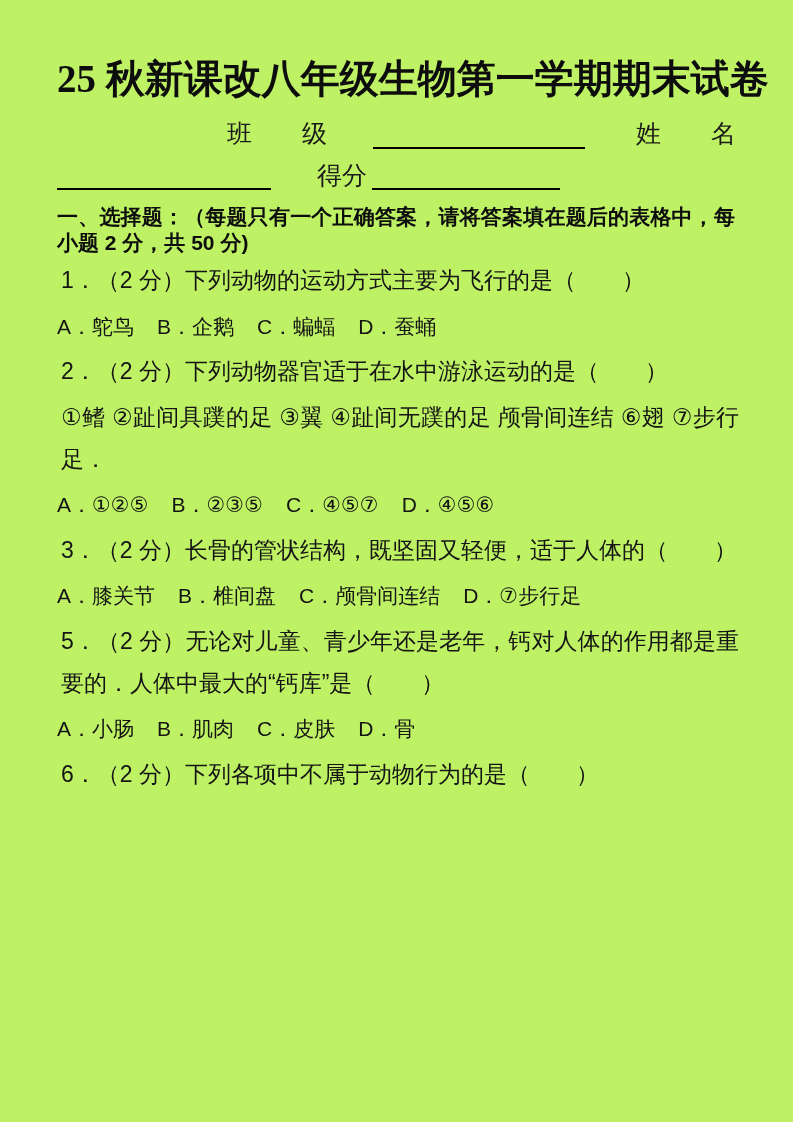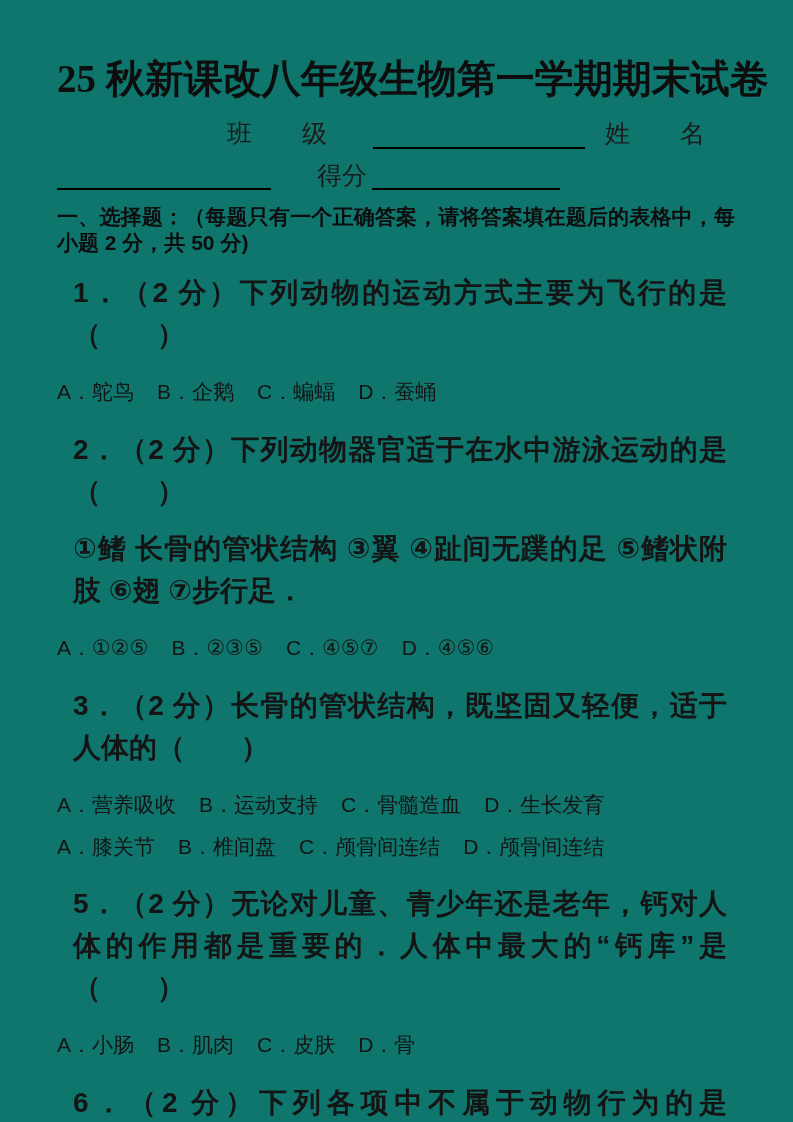--- a/index.html
+++ b/index.html
@@ -1,20 +1,20 @@
 <!DOCTYPE html>
 <html><head>
 <meta charset="utf-8">
 <style>
   html,body { margin:0; padding:0; background:#ffffff; }
   .page {
     position:relative;
     width:793px; height:1122px;
     margin:0 auto;
-    background:#0f766e;
+    background:#bef264;
     box-sizing:border-box;
     padding:0 50px 0 57px;
     font-family:"Liberation Sans","DejaVu Sans",sans-serif;
     color:#111111;
     overflow:hidden;
   }
   .title {
     font-family:"Liberation Serif","DejaVu Serif",serif;
     font-weight:700;
     font-size:39px;
@@ -37,39 +37,38 @@
   .hdr-row .hlabel { white-space:pre; }
   .row1 { margin-top:12px; padding-left:170px; }
   .uline {
     display:inline-block;
     border-bottom:2px solid #000000;
     align-self:flex-end;
     margin-bottom:6px;
     height:0;
   }
   .u-class { width:212px; margin-left:46px; }
-  .row1 .name-label { margin-left:20px; }
+  .row1 .name-label { margin-left:51px; }
   .u-name { width:214px; }
   .row2 .hlabel { margin-left:46px; }
   .u-score { width:188px; margin-left:5px; }
   .section-heading {
     font-weight:700;
     font-size:21px;
     line-height:26px;
     margin:8px 8px 0 0;
     text-align:justify;
     color:#0d0d0d;
   }
   p.stem {
-    margin:16px;
-    font-size:28px;
+    margin:4px;
+    font-size:23px;
     line-height:41.6px;
     text-align:justify;
     color:#141414;
-    font-weight:bold;
   }
   .opts {
     display:flex;
     gap:23px;
     font-size:21px;
     line-height:41.6px;
     color:#141414;
   }
   .opt { white-space:pre; }
 </style>
@@ -99,45 +98,39 @@
     <div class="opts">
       <span class="opt">A．鸵鸟</span>
       <span class="opt">B．企鹅</span>
       <span class="opt">C．蝙蝠</span>
       <span class="opt">D．蚕蛹</span>
     </div>
   </div>
 
   <div class="question">
     <p class="stem">2．（2 分）下列动物器官适于在水中游泳运动的是（　　）</p>
-    <p class="stem">①鳍 长骨的管状结构 ③翼 ④趾间无蹼的足 ⑤鳍状附肢 ⑥翅 ⑦步行足．</p>
+    <p class="stem">①鳍 ②趾间具蹼的足 ③翼 ④趾间无蹼的足 颅骨间连结 ⑥翅 ⑦步行足．</p>
     <div class="opts">
       <span class="opt">A．①②⑤</span>
       <span class="opt">B．②③⑤</span>
       <span class="opt">C．④⑤⑦</span>
       <span class="opt">D．④⑤⑥</span>
     </div>
   </div>
 
   <div class="question">
     <p class="stem">3．（2 分）长骨的管状结构，既坚固又轻便，适于人体的（　　）</p>
-    <div class="opts">
-      <span class="opt">A．营养吸收</span>
-      <span class="opt">B．运动支持</span>
-      <span class="opt">C．骨髓造血</span>
-      <span class="opt">D．生长发育</span>
-    </div>
   </div>
 
   <div class="question">
     <div class="opts">
       <span class="opt">A．膝关节</span>
       <span class="opt">B．椎间盘</span>
       <span class="opt">C．颅骨间连结</span>
-      <span class="opt">D．颅骨间连结</span>
+      <span class="opt">D．⑦步行足</span>
     </div>
   </div>
 
   <div class="question">
     <p class="stem">5．（2 分）无论对儿童、青少年还是老年，钙对人体的作用都是重要的．人体中最大的“钙库”是（　　）</p>
     <div class="opts">
       <span class="opt">A．小肠</span>
       <span class="opt">B．肌肉</span>
       <span class="opt">C．皮肤</span>
       <span class="opt">D．骨</span>

